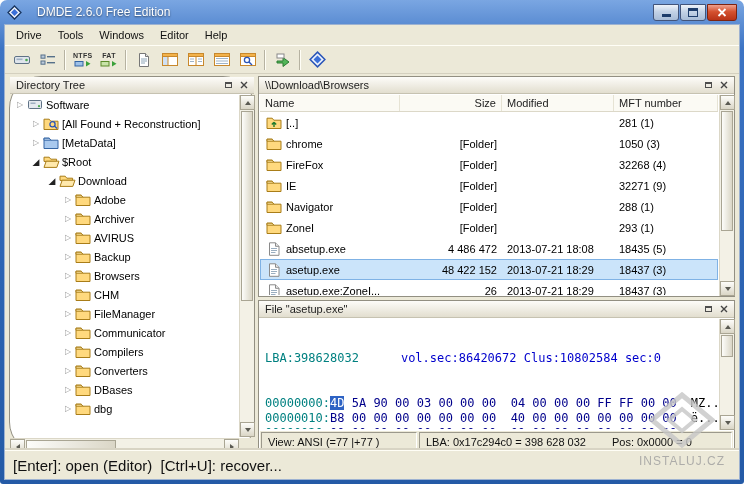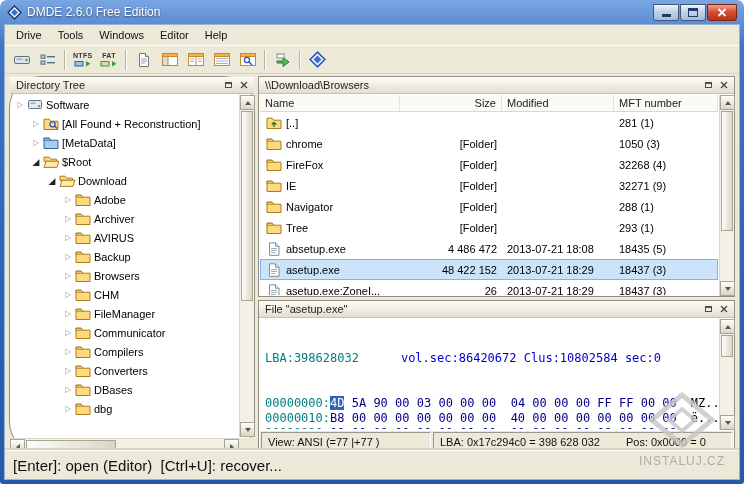--- a/index.html
+++ b/index.html
@@ -2,21 +2,21 @@
 <html><head>
 <meta charset="utf-8">
 <style>
   * { box-sizing: border-box; margin: 0; padding: 0; }
   html,body { width:744px; height:484px; overflow:hidden; font-family:"Liberation Sans",sans-serif; background:#fff; }
 
   .window{ position:relative; width:744px; height:484px;
     background:linear-gradient(180deg,#7aa6e2 0%,#3d74c4 10%,#2c63b2 60%,#245aa6 100%);
     border-radius:7px 7px 3px 3px; padding:0 4px 4px 4px; }
 
-  .titlebar{ height:24px; display:flex; align-items:center; gap:5px; padding:0 3px; }
+  .titlebar{ height:24px; display:flex; align-items:center; gap:15px; padding:0 3px; }
   .app-icon{ display:inline-flex; }
   .title-text{ flex:1; color:#fff; font-size:12px; text-shadow:0 1px 2px rgba(0,0,0,.55); white-space:nowrap; }
   .caption-group{ display:flex; gap:1px; }
   .cap-btn{ width:26px; height:17px; display:flex; align-items:center; justify-content:center;
     background:linear-gradient(#eef3fa,#c3d2e6 45%,#a8bcd7); border:1px solid #42547a; border-radius:0 0 3px 3px; }
   .cap-btn.close{ width:30px; background:linear-gradient(#efa18e,#d4512f 45%,#b83317); border-color:#7c2310; }
   .glyph-min{ width:9px; height:3px; background:#1d3c6b; margin-top:7px; }
   .glyph-max{ width:10px; height:9px; border:1px solid #1d3c6b; border-top-width:3px; }
 
   .frame-body{ position:relative; width:736px; height:456px; background:#ece9d8; border:1px solid #9db2d1; }
@@ -91,21 +91,21 @@
   .hex-body{ position:absolute; top:18px; left:1px; right:16px; bottom:24px; overflow:hidden; background:#fff;
     font-family:"DejaVu Sans Mono",monospace; font-size:12px; line-height:15px; padding:2px 0 0 5px; white-space:pre; }
   .hx-lba{ color:#008080; margin-right:42px; }
   .hx-rest{ color:#0000cc; }
   .hex-row .addr{ color:#008080; }
   .hex-row .bytes{ color:#00008b; }
   .hex-row .sel{ background:#2e63c4; color:#fff; }
   .hex-row .ascii{ color:#000; margin-left:14px; }
   .hex-status{ position:absolute; left:1px; right:1px; bottom:1px; height:21px; background:#ece9d8; display:flex; gap:2px; padding:1px; font-size:11px; color:#111; }
   .hs-cell{ border:1px solid; border-color:#9c998c #ffffff #ffffff #9c998c; background:#ece9d8; display:flex; align-items:center; padding:0 6px; white-space:pre; }
-  .hs-view{ width:170px; }
+  .hs-view{ width:156px; }
   .hs-main{ flex:1; gap:26px; }
 
   .statusbar{ position:absolute; left:0; right:0; bottom:0; height:29px; background:#ece9d8; border-top:1px solid #fffef6;
     box-shadow:0 -2px 0 #d8d4c4; display:flex; align-items:center; padding-left:8px; font-size:15px; color:#111; white-space:pre; }
 
   .watermark{ position:absolute; right:16px; bottom:16px; width:92px; text-align:center; z-index:50; pointer-events:none; opacity:.8; }
   .wm-text{ margin-top:2px; font-size:12px; font-weight:normal; letter-spacing:1px; color:#9e9e9e; }
 </style>
 </head>
 <body>
@@ -531,21 +531,21 @@
               <div class="cell c-mft">288 (1)</div>
             </div>
             <div class="file-row">
               <div class="cell c-name">
                 <span class="row-icon">
                   <svg width="16" height="13" viewBox="0 0 16 13">
                     <path d="M1 2.2h5.2l1.6 2H15v8.3H1z" fill="#ffd97e" stroke="#a97d18"></path>
                     <path d="M1 2.2h5.2l1.6 2H1z" fill="#ffe9ad" stroke="#a97d18"></path>
                   </svg>
                 </span>
-                <span>Tree</span>
+                <span>ZoneI</span>
               </div>
               <div class="cell c-size">[Folder]</div>
               <div class="cell c-mod"></div>
               <div class="cell c-mft">293 (1)</div>
             </div>
             <div class="file-row">
               <div class="cell c-name">
                 <span class="row-icon">
                   <svg width="12" height="14" viewBox="0 0 12 14">
                     <path d="M1.5 .8h6L11 4.3v9H1.5z" fill="#fff" stroke="#8a8a8a"></path>

